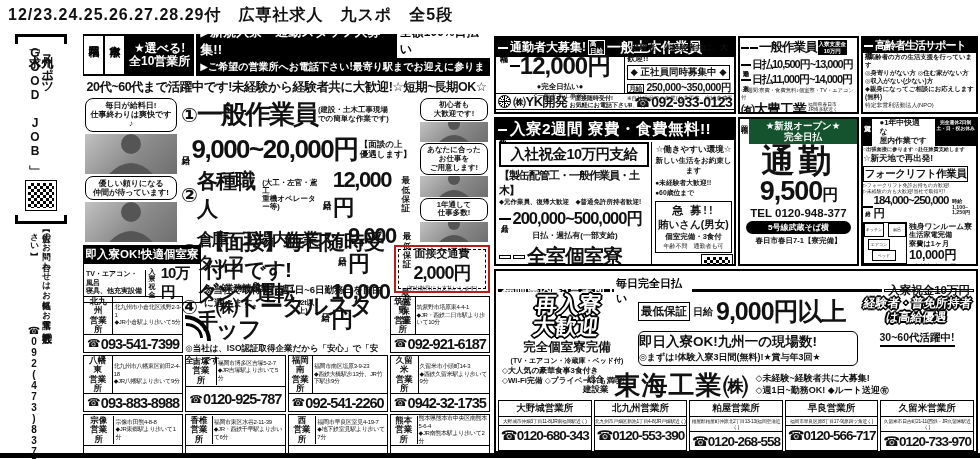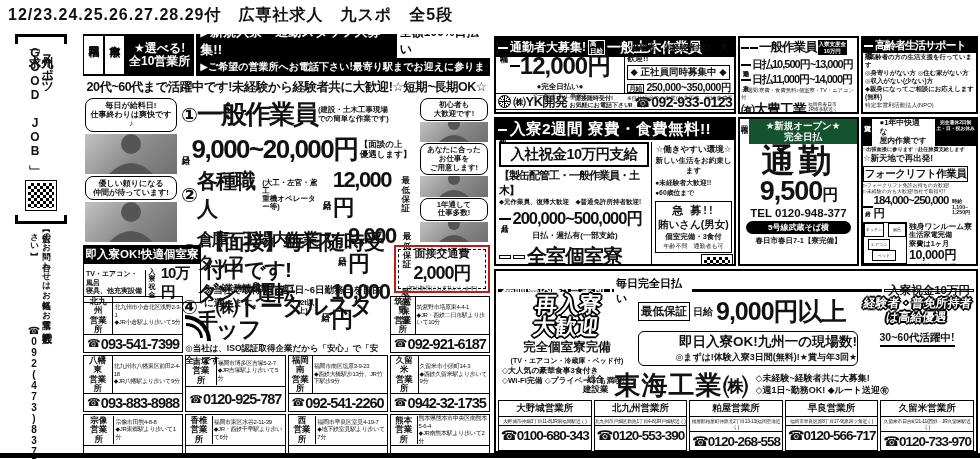--- a/index.html
+++ b/index.html
@@ -195,21 +195,21 @@
   .tk-left{width:142px;text-align:center;padding-top:2px;}
   .tk-sai{font-size:22px;line-height:1;transform:skewX(-6deg);}
   .tk-dorm{font-size:12.5px;font-weight:bold;margin-top:1px;}
   .tk-dnote{font-size:7px;font-weight:bold;}
   .tk-feat{font-size:7.8px;font-weight:bold;text-align:left;padding-left:6px;line-height:1.3;}
   .tk-center{flex:1;padding-top:3px;}
   .tk-wline{display:flex;align-items:center;gap:3px;}
   .tk-min{border:1.5px solid #000;font-size:11.5px;font-weight:bold;padding:1px 2px;}
   .tk-wb2{font-size:10px;font-weight:bold;}
   .tk-wage{font-size:25px;font-weight:bold;letter-spacing:-1px;}
-  .tk-box{border:1.5px solid #000;border-radius:6px;margin-top:3px;text-align:right;padding:1px 0;}
+  .tk-box{border:1.5px solid #000;border-radius:6px;margin-top:3px;text-align:left;padding:1px 0;}
   .tk-b1{font-size:13.5px;font-weight:bold;}
   .tk-b2{font-size:9px;font-weight:bold;}
   .tk-right{width:118px;text-align:center;padding-top:4px;}
   .tk-exp{font-size:12px;line-height:1.2;transform:skewX(-6deg);}
   .tk-age{font-size:10.5px;font-weight:bold;border-bottom:2px solid #000;display:inline-block;margin-top:6px;}
   .tk-corp{display:flex;align-items:center;justify-content:center;gap:6px;height:30px;}
   .tk-pre{font-size:8.5px;font-weight:bold;line-height:1.15;text-align:center;}
   .tk-name{font-size:26px;font-weight:bold;letter-spacing:1px;}
   .tk-note2{font-size:9px;font-weight:bold;line-height:1.3;text-align:left;}
   .tk-grid{display:flex;gap:2px;padding:0 2px;}
@@ -697,21 +697,21 @@
       <span class="tk-pre pre">総合
 建設業</span>
       <span class="tk-name">東海工業㈱</span>
       <span class="tk-note2 pre">◇未経験~経験者共に大募集!
 ◇週1日~勤務OK! ◆ルート送迎㊒</span>
     </div>
     <div class="tk-grid">
       <div class="tk-office">
         <div class="tk-oname">大野城営業所</div>
         <div class="tk-oaddr">大野城市仲畑3丁目11-8(JR南福岡駅近く)</div>
-        <div class="tk-ophone"><span>☎</span><span>0100-680-343</span></div>
+        <div class="tk-ophone"><span>☎</span><span>0120-680-343</span></div>
       </div>
       <div class="tk-office">
         <div class="tk-oname">北九州営業所</div>
         <div class="tk-oaddr">北九州市戸畑区新池1丁目4-8(JR戸畑駅近く)</div>
         <div class="tk-ophone"><span>☎</span><span>0120-553-390</span></div>
       </div>
       <div class="tk-office">
         <div class="tk-oname">粕屋営業所</div>
         <div class="tk-oaddr">糟屋郡粕屋町仲原北2丁目13-13(福岡空港近く)</div>
         <div class="tk-ophone"><span>☎</span><span>0120-268-558</span></div>

